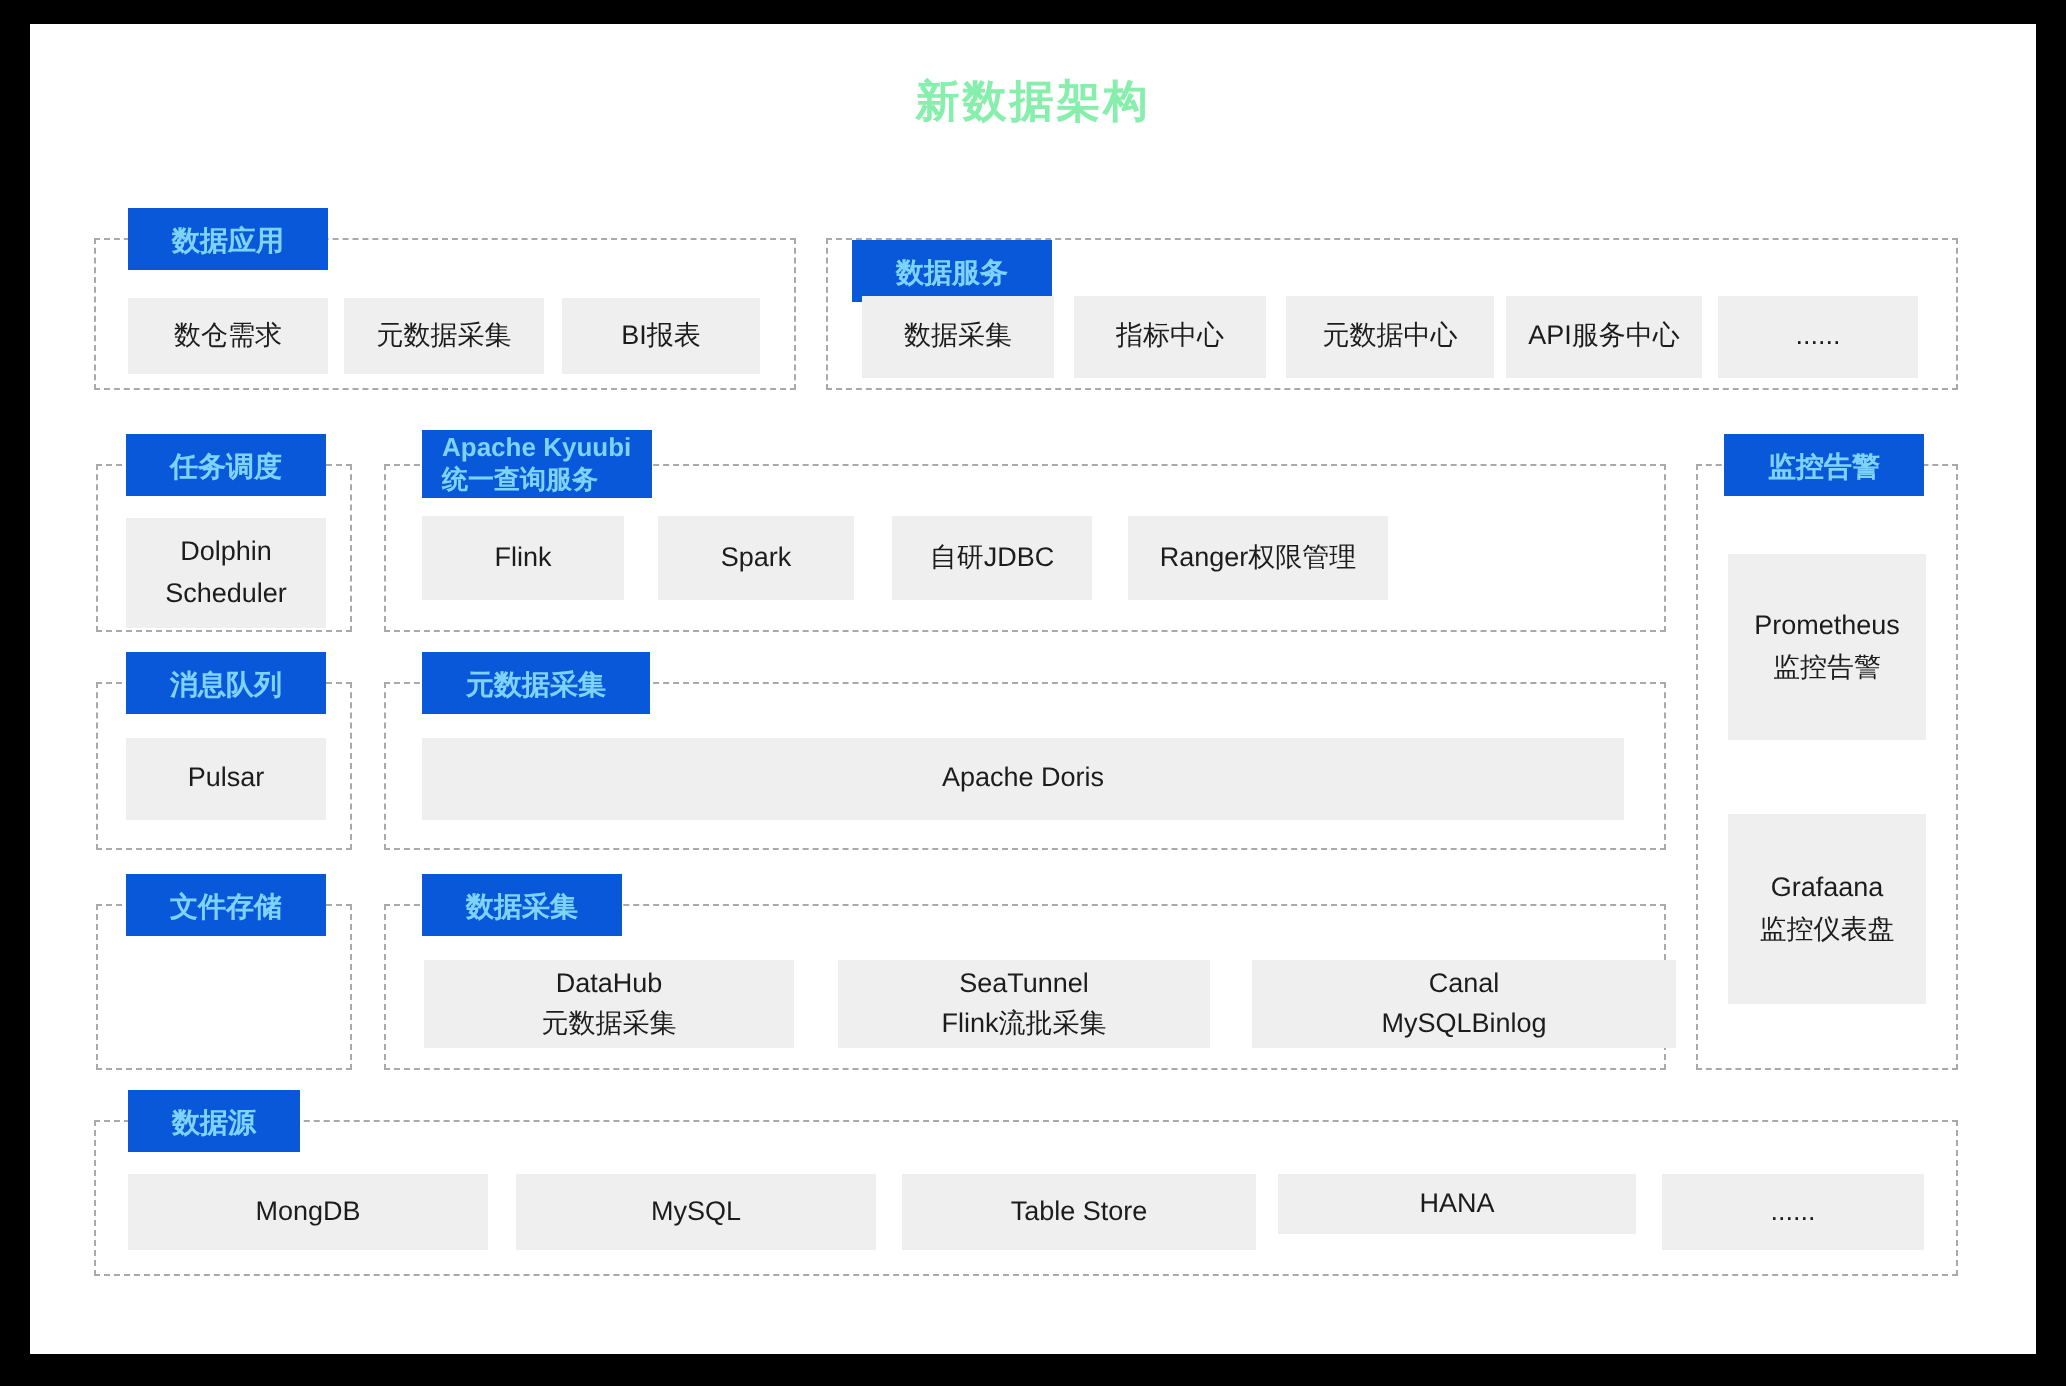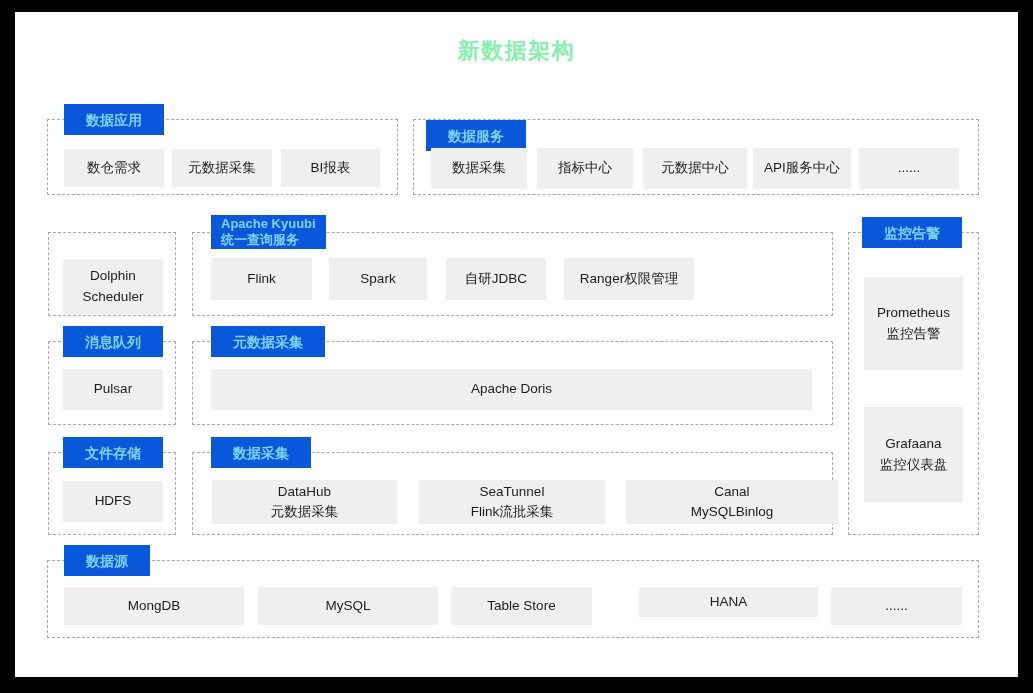--- a/index.html
+++ b/index.html
@@ -59,20 +59,21 @@
 
   <div class="sec" style="left:413px;top:119px;width:566px;height:76px"></div>
   <div class="lbl" style="left:426px;top:120px">数据服务</div>
   <div class="itm" style="left:431px;top:148px;width:96px;height:41px">数据采集</div>
   <div class="itm" style="left:537px;top:148px;width:96px;height:41px">指标中心</div>
   <div class="itm" style="left:643px;top:148px;width:104px;height:41px">元数据中心</div>
   <div class="itm" style="left:753px;top:148px;width:98px;height:41px">API服务中心</div>
   <div class="itm" style="left:859px;top:148px;width:100px;height:41px">......</div>
 
   <div class="sec" style="left:48px;top:232px;width:128px;height:84px"></div>
+  <div class="lbl" style="left:63px;top:217px">任务调度</div>
   <div class="itm" style="left:63px;top:259px;width:100px;height:55px">Dolphin
 Scheduler</div>
 
   <div class="sec" style="left:192px;top:232px;width:641px;height:84px"></div>
   <div class="lbl two-line" style="left:211px;top:215px">Apache Kyuubi
 统一查询服务</div>
   <div class="itm" style="left:211px;top:258px;width:101px;height:42px">Flink</div>
   <div class="itm" style="left:329px;top:258px;width:98px;height:42px">Spark</div>
   <div class="itm" style="left:446px;top:258px;width:100px;height:42px">自研JDBC</div>
   <div class="itm" style="left:564px;top:258px;width:130px;height:42px">Ranger权限管理</div>
@@ -87,31 +88,30 @@
   <div class="sec" style="left:48px;top:341px;width:128px;height:84px"></div>
   <div class="lbl" style="left:63px;top:326px">消息队列</div>
   <div class="itm" style="left:63px;top:369px;width:100px;height:41px">Pulsar</div>
 
   <div class="sec" style="left:192px;top:341px;width:641px;height:84px"></div>
   <div class="lbl" style="left:211px;top:326px">元数据采集</div>
   <div class="itm" style="left:211px;top:369px;width:601px;height:41px">Apache Doris</div>
 
   <div class="sec" style="left:48px;top:452px;width:128px;height:83px"></div>
   <div class="lbl" style="left:63px;top:437px">文件存储</div>
-  <div class="itm" style="left:63px;top:481px;width:100px;height:41px">HDFS</div>
 
   <div class="sec" style="left:192px;top:452px;width:641px;height:83px"></div>
   <div class="lbl" style="left:211px;top:437px">数据采集</div>
   <div class="itm" style="left:212px;top:480px;width:185px;height:44px">DataHub
 元数据采集</div>
   <div class="itm" style="left:419px;top:480px;width:186px;height:44px">SeaTunnel
 Flink流批采集</div>
   <div class="itm" style="left:626px;top:480px;width:212px;height:44px">Canal
 MySQLBinlog</div>
 
   <div class="sec" style="left:47px;top:560px;width:932px;height:78px"></div>
   <div class="lbl" style="left:64px;top:545px">数据源</div>
   <div class="itm" style="left:64px;top:587px;width:180px;height:38px">MongDB</div>
   <div class="itm" style="left:258px;top:587px;width:180px;height:38px">MySQL</div>
-  <div class="itm" style="left:451px;top:587px;width:141px;height:38px">Table Store</div>
+  <div class="itm" style="left:451px;top:587px;width:177px;height:38px">Table Store</div>
   <div class="itm" style="left:639px;top:587px;width:179px;height:30px">HANA</div>
   <div class="itm" style="left:831px;top:587px;width:131px;height:38px">......</div>
 </div>
 
 </body></html>

